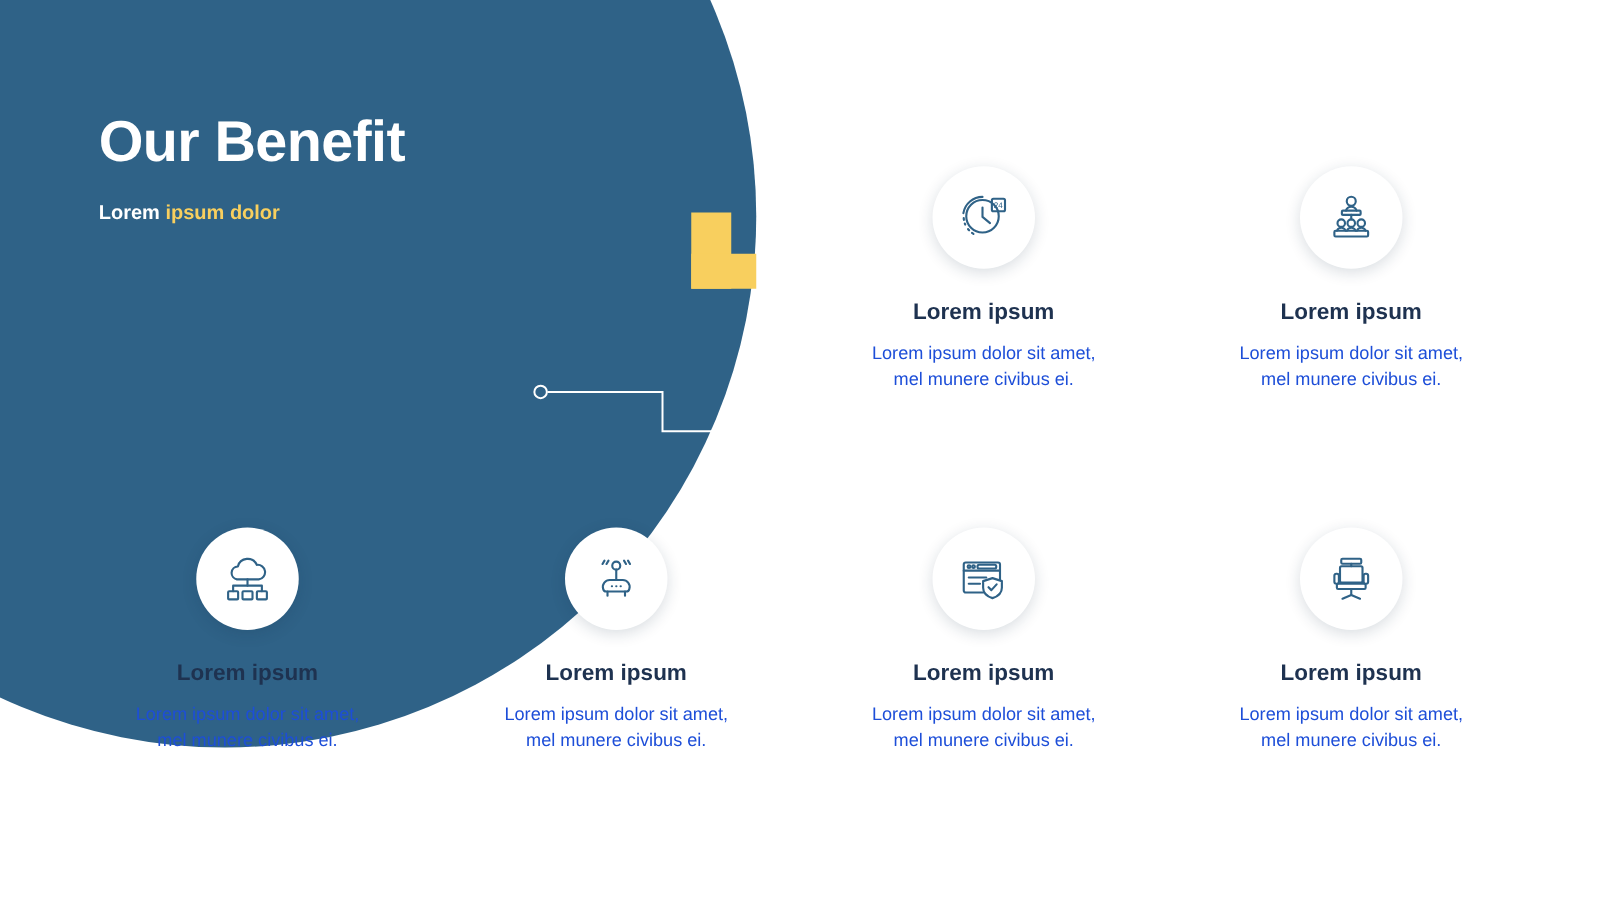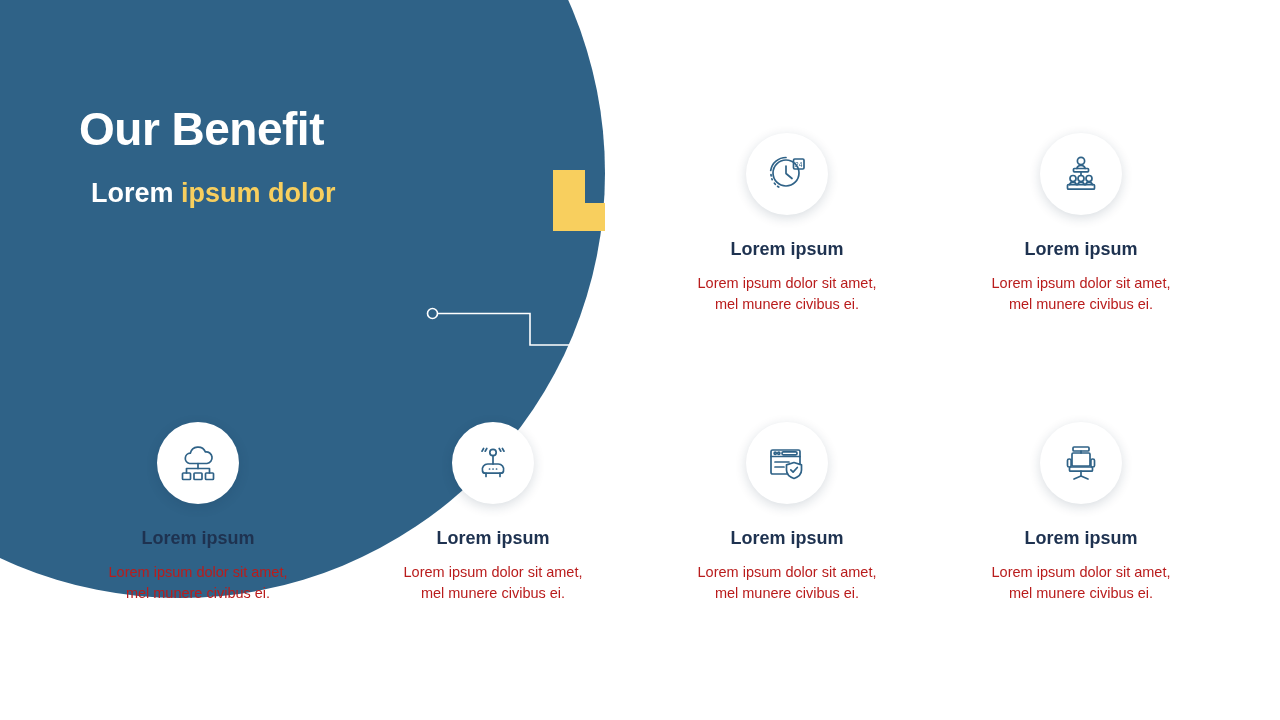--- a/index.html
+++ b/index.html
@@ -73,41 +73,41 @@
     top: 305px;
     width: 200px;
     height: 50px;
     z-index: 4;
   }
 
   
   .headline {
     position: absolute;
     left: 79px;
-    top: 104px;
+    top: 88px;
     z-index: 5;
   }
   .title {
     margin: 0;
     font-size: 46px;
     font-weight: bold;
     color: #ffffff;
     letter-spacing: -0.5px;
     line-height: 1.1;
   }
   .subtitle {
     margin: 22px 0 0 0;
     font-size: 37px;
     font-weight: normal;
     color: #f8cf5e;
     line-height: 1.1;
   }
   .tagline {
-    margin: 22px 0 0 12px;
-    font-size: 27px;
+    margin: 22px 0 0 0;
+    font-size: 16px;
     font-weight: bold;
     color: #ffffff;
     line-height: 1.2;
   }
   .tagline .accent {
     color: #f8cf5e;
   }
 
   
   .card {
@@ -135,21 +135,21 @@
     margin: 24px 0 0 0;
     font-size: 18px;
     font-weight: bold;
     color: #1e3250;
     line-height: 1.2;
   }
   .card-text {
     margin: 12px 0 0 0;
     font-size: 14.5px;
     font-weight: normal;
-    color: #b91c1c;
+    color: #1d4ed8;
     line-height: 1.45;
     white-space: pre-line;
   }
 
   
   .card-r1c1 { left: 667px; top: 133px; }
   .card-r1c2 { left: 961px; top: 133px; }
   
   .card-r2c1 { left: 78px;  top: 422px; }
   .card-r2c2 { left: 373px; top: 422px; }

